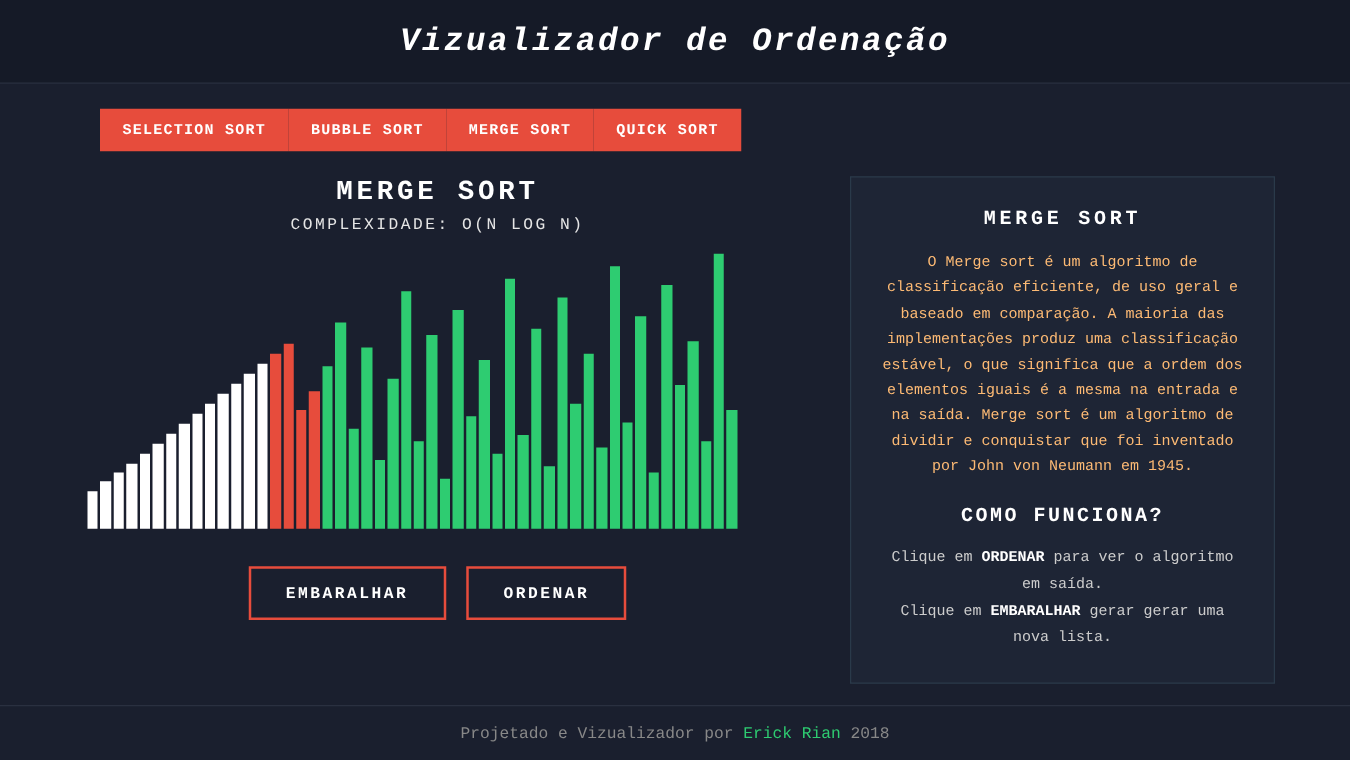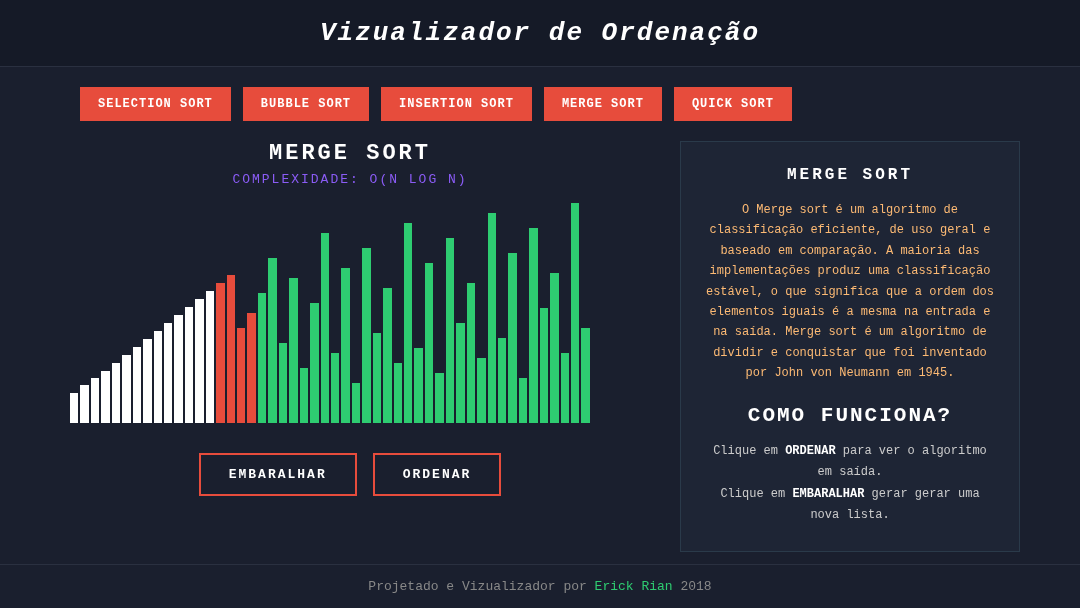--- a/index.html
+++ b/index.html
@@ -21,21 +21,20 @@
     header h1 {
       font-size: 26px;
       font-weight: bold;
       letter-spacing: 2px;
       color: #ffffff;
     }
     .nav-bar {
       display: flex;
       align-items: center;
       padding: 20px 0 20px 80px;
-      gap: 12px;
     }
     .nav-btn {
       background-color: #e74c3c;
       color: #ffffff;
       border: none;
       padding: 10px 18px;
       font-family: 'Courier New', Courier, monospace;
       font-size: 12px;
       font-weight: bold;
       letter-spacing: 1px;
@@ -56,21 +55,21 @@
       font-size: 22px;
       font-weight: bold;
       letter-spacing: 3px;
       margin-bottom: 6px;
       color: #ffffff;
     }
     .complexity {
       text-align: center;
       font-size: 13px;
       letter-spacing: 2px;
-      color: #8b5cf6;
+      color: #e5e5e5;
       margin-bottom: 16px;
     }
     .bars-container {
       display: flex;
       align-items: flex-end;
       height: 220px;
       width: 540px;
       gap: 2px;
       background: transparent;
       padding: 0 10px;
@@ -120,21 +119,21 @@
     }
     .info-text {
       font-size: 12px;
       line-height: 1.7;
       color: #fdba74;
       text-align: center;
       margin-bottom: 20px;
     }
     .how-title {
       text-align: center;
-      font-size: 21px;
+      font-size: 16px;
       font-weight: bold;
       letter-spacing: 2px;
       margin-bottom: 14px;
       color: #ffffff;
     }
     .how-text {
       font-size: 12px;
       line-height: 1.8;
       color: #cccccc;
       text-align: center;
@@ -160,21 +159,20 @@
 </head>
 <body>
 
 <header>
   <h1>Vizualizador de Ordenação</h1>
 </header>
 
 <div class="nav-bar">
   <button class="nav-btn">SELECTION SORT</button>
   <button class="nav-btn">BUBBLE SORT</button>
-  <button class="nav-btn">INSERTION SORT</button>
   <button class="nav-btn">MERGE SORT</button>
   <button class="nav-btn">QUICK SORT</button>
 </div>
 
 <div class="main-content">
   <div class="left-panel">
     <div class="algo-title">MERGE  SORT</div>
     <div class="complexity">COMPLEXIDADE: O(N LOG N)</div>
     <div class="bars-container" id="bars-container">
     <div class="bar white" style="height: 30px;"></div>

